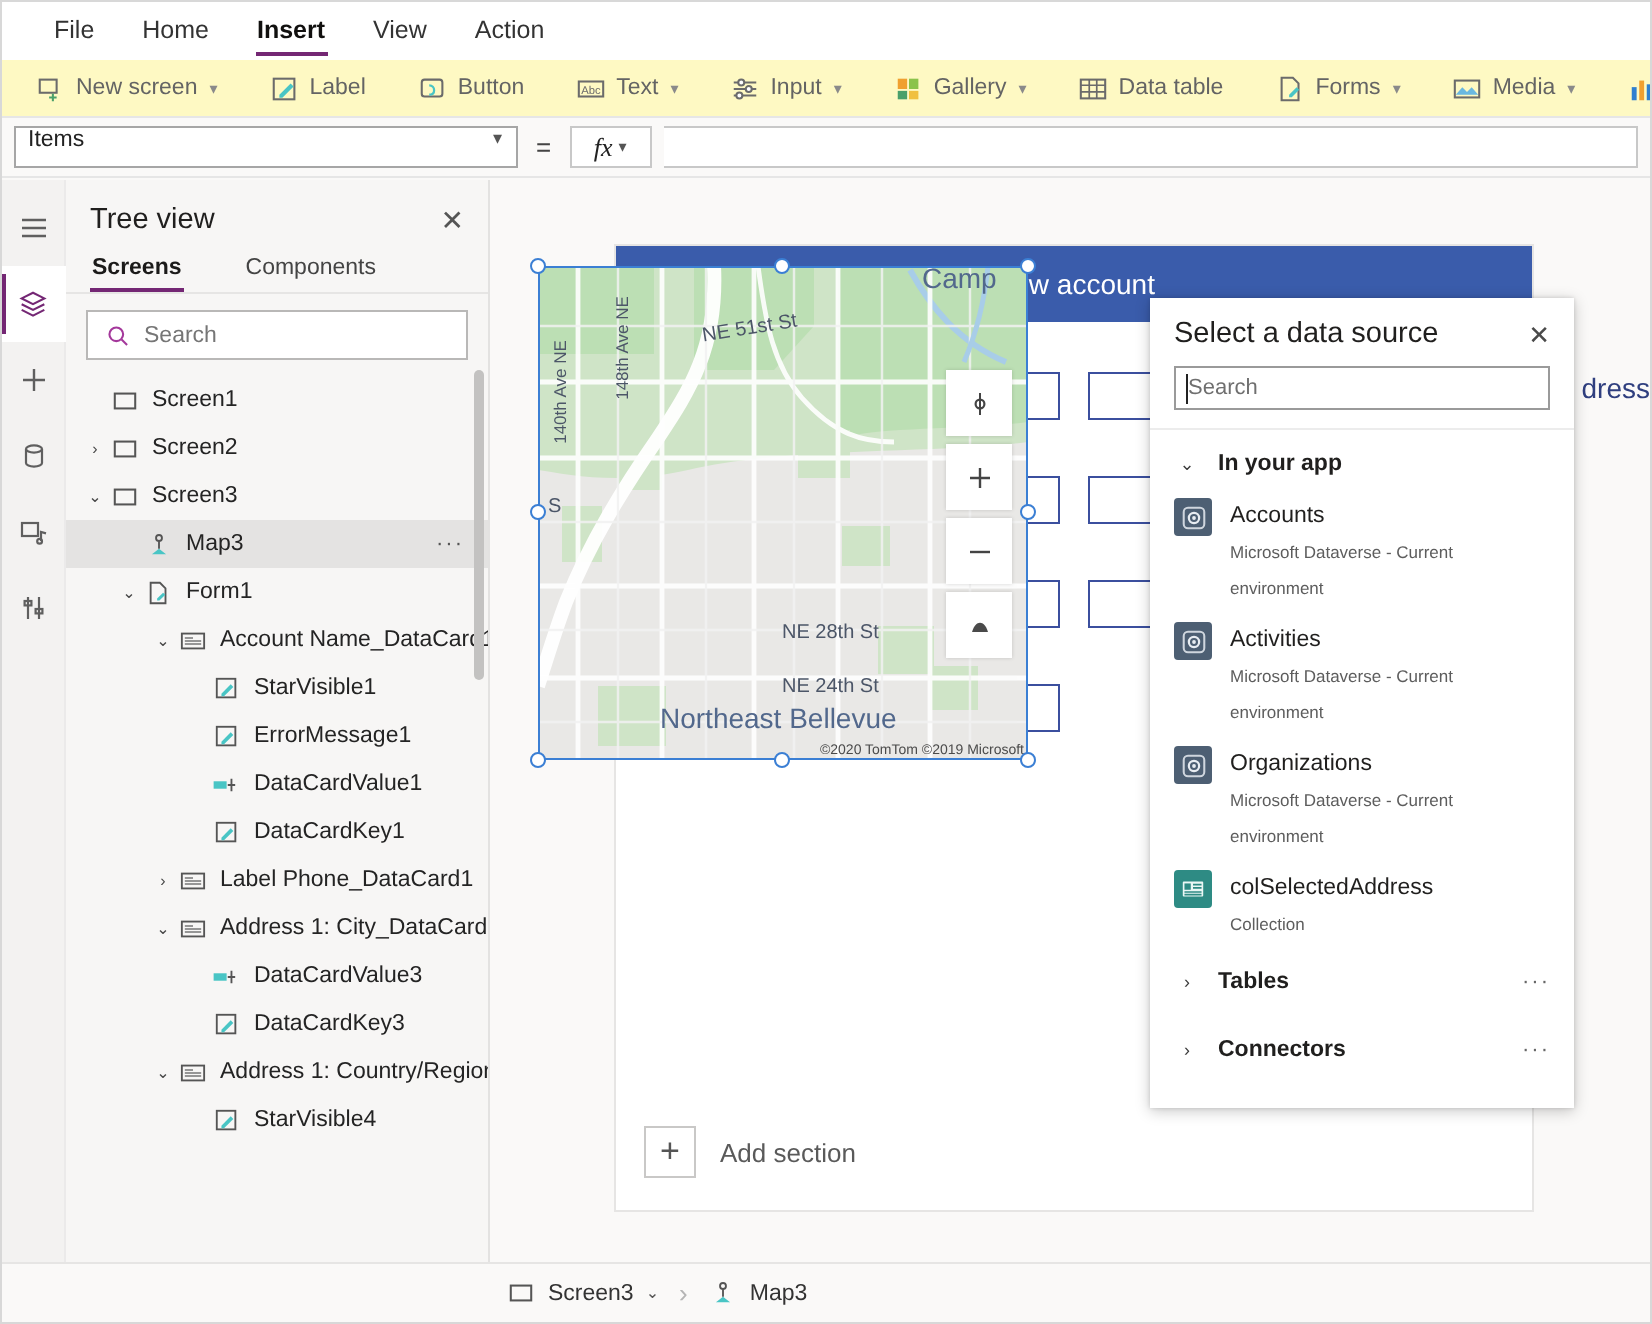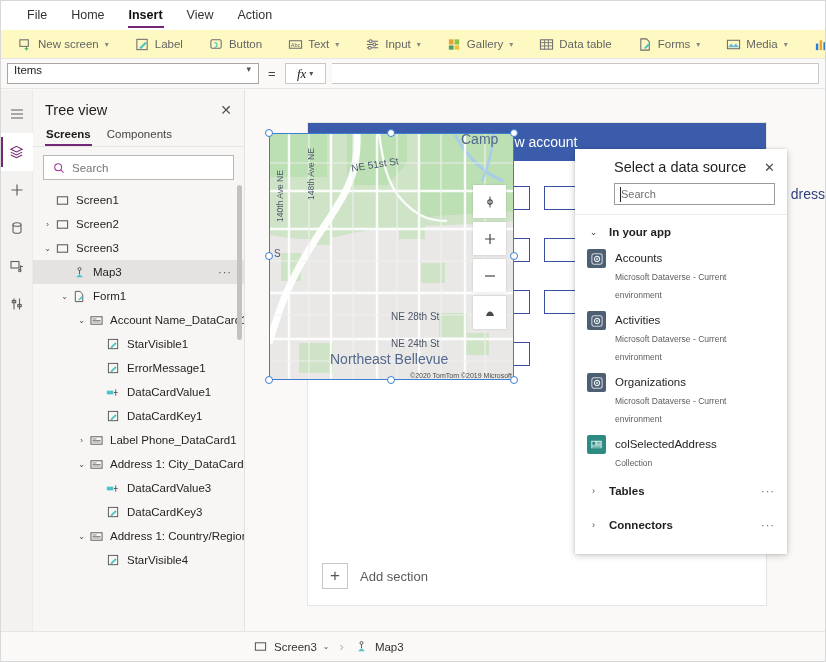--- a/index.html
+++ b/index.html
@@ -44,21 +44,21 @@
   .rail { width:32px; background:#f3f2f1; display:flex; flex-direction:column; align-items:center; padding-top:5px; border-right:1px solid #ebeaea;}
   .railbtn { width:32px; height:38px; display:flex; align-items:center; justify-content:center; color:#6b6b6b; cursor:default; position:relative; }
   .railbtn.sel { background:#ffffff; }
   .railbtn.sel::before { content:""; position:absolute; left:0; top:4px; bottom:4px; width:2px; background:#742774; }
 
   
   .tree { width:212px; background:#f7f6f5; border-right:1px solid #e3e2e1; display:flex; flex-direction:column; position:relative; }
   .treehead { display:flex; align-items:center; justify-content:space-between; padding:12px 12px 6px 12px; }
   .treetitle { font-size:14.5px; color:#201f1e; }
   .treeclose { font-size:14px; color:#555; cursor:pointer; line-height:1; }
-  .tabs { display:flex; gap:14px; padding:0 12px; border-bottom:1px solid #e6e5e4; }
+  .tabs { display:flex; gap:30px; padding:0 12px; border-bottom:1px solid #e6e5e4; }
   .tab { font-size:11.5px; color:#444; padding:4px 1px 6px 1px; cursor:default; position:relative; }
   .tab.active { color:#1b1a19; font-weight:bold; }
   .tab.active::after { content:""; position:absolute; left:0; right:0; bottom:0; height:2px; background:#742774; }
   .searchwrap { padding:8px 10px 6px 10px; }
   .searchbox { height:25px; background:#ffffff; border:1px solid #b9b8b7; display:flex; align-items:center; gap:6px; padding:0 7px; }
   .searchbox .ph { font-size:11.5px; color:#767676; }
   .approw { display:flex; align-items:center; gap:7px; padding:5px 10px 7px 17px; border-bottom:1px solid #e6e5e4; font-size:11.5px; color:#242424; }
   .treelist { flex:1; overflow:hidden; position:relative; padding-top:2px; }
   .titem { display:flex; align-items:center; height:24px; font-size:11.5px; color:#242424; cursor:default; position:relative; white-space:nowrap; }
   .titem.sel { background:#e4e3e2; }
@@ -91,21 +91,21 @@
   .mapbig { position:absolute; font-size:14px; color:#52688c; white-space:nowrap; }
   .attrib { position:absolute; right:2px; bottom:1px; font-size:7px; color:#4a4a4a; background:rgba(255,255,255,0.0); white-space:nowrap; }
   .mapbtns { position:absolute; right:8px; top:52px; width:33px; }
   .mapbtn { width:33px; height:33px; background:#fff; display:flex; align-items:center; justify-content:center; margin-bottom:4px; box-shadow:0 0 2px rgba(0,0,0,.16); color:#3f3f3f; font-size:15px; }
 
   
   .rightlabel { position:absolute; right:0; top:96px; font-size:14px; color:#2f3f7f; }
 
   
   .flyout { position:absolute; left:574px; top:148px; width:212px; background:#fff; box-shadow:0 1.6px 7px rgba(0,0,0,.22), 0 0 2px rgba(0,0,0,.14); display:flex; flex-direction:column; }
-  .fly-top { padding:10px 12px 9px 12px;margin-left:27px; }
+  .fly-top { padding:10px 12px 9px 12px; }
   .fly-titlerow { display:flex; align-items:center; justify-content:space-between; margin-bottom:8px; }
   .fly-title { font-size:14.5px; color:#201f1e; }
   .fly-close { font-size:13px; color:#4a4a4a; cursor:pointer; line-height:1; }
   .fly-search { height:22px; border:1px solid #9a9a9a; background:#fff; display:flex; align-items:center; padding:0 6px; position:relative; }
   .fly-search .ph { font-size:11px; color:#6f6f6f; }
   .caret { position:absolute; left:5px; top:3px; width:1px; height:15px; background:#222; }
   .fly-list { border-top:1px solid #ececec; padding:6px 0 12px 0; }
   .grouprow { display:flex; align-items:center; gap:9px; padding:5px 12px 6px 12px; }
   .grouprow .gch { font-size:9px; color:#3a3a3a; width:13px; display:flex; justify-content:center; }
   .grouprow .gl { font-size:11.5px; color:#201f1e; font-weight:bold; flex:1; }

